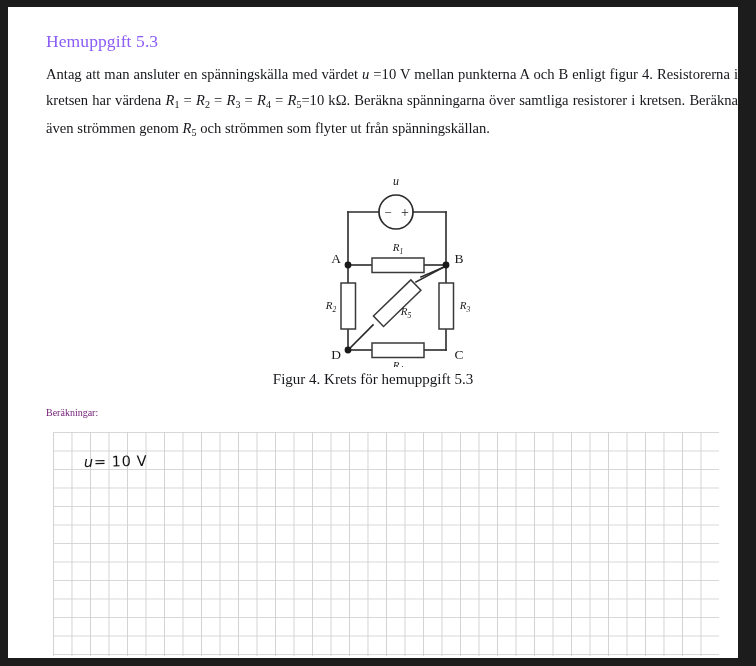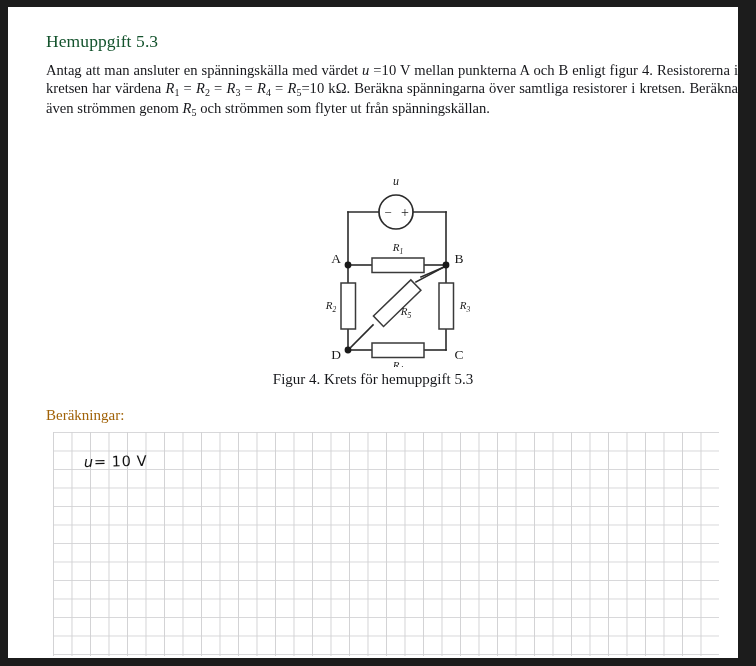--- a/index.html
+++ b/index.html
@@ -21,31 +21,31 @@
     height: 651px;
     background: #ffffff;
     box-sizing: border-box;
     overflow: hidden;
   }
   #doc-title {
     position: absolute;
     left: 38px;
     top: 24px;
     font-size: 17.5px;
-    color: #14532d;
+    color: #8b5cf6;
     letter-spacing: 0.1px;
     text-align: right;
   }
   #body-text {
     position: absolute;
     left: 38px;
     top: 54px;
     width: 692px;
     font-size: 14.6px;
-    line-height: 18px;
+    line-height: 26px;
     color: #16171b;
     text-align: justify;
     text-justify: inter-word;
   }
   #body-text .it { font-style: italic; }
   #body-text sub {
     font-size: 10px;
     vertical-align: baseline;
     position: relative;
     top: 2.5px;
@@ -72,22 +72,22 @@
     width: 730px;
     text-align: center;
     font-size: 15px;
     color: #16171b;
   }
 
   #calc-label {
     position: absolute;
     left: 38px;
     top: 400px;
-    font-size: 15px;
-    color: #a16207;
+    font-size: 10px;
+    color: #701a75;
   }
 
   #grid-sheet {
     position: absolute;
     left: 45px;
     top: 425px;
     width: 666px;
     height: 224px;
     background-color: #ffffff;
     background-image:

